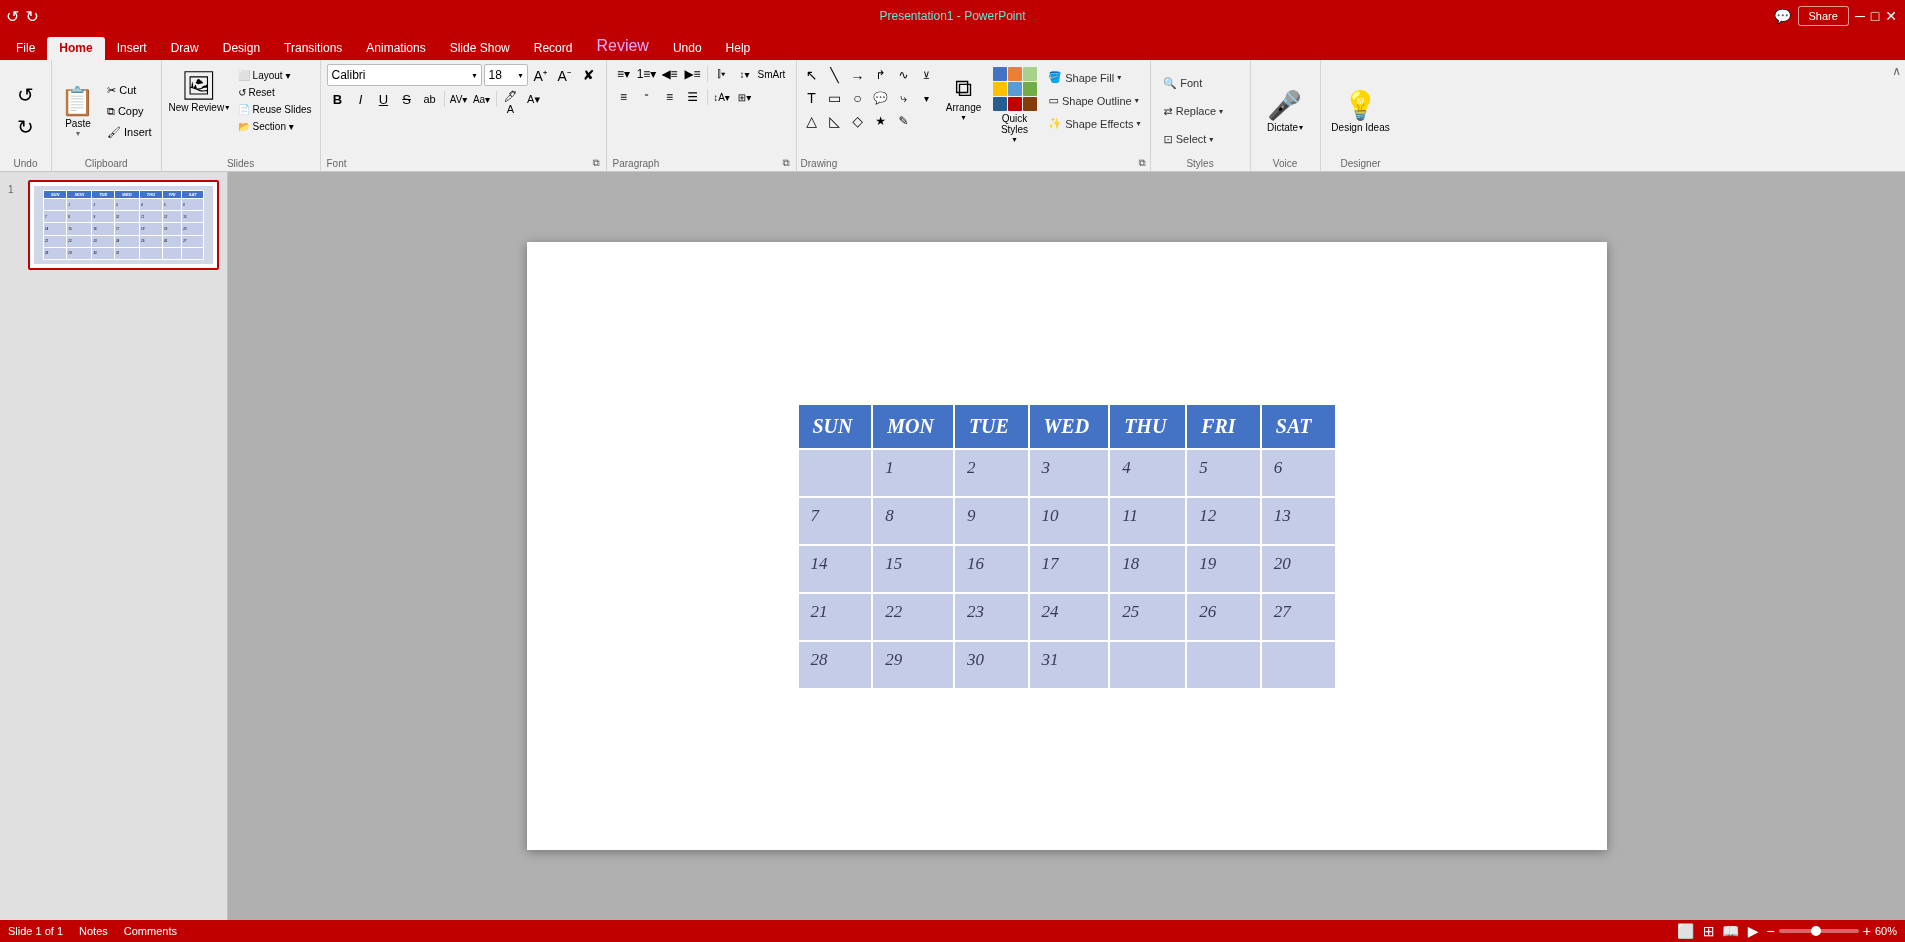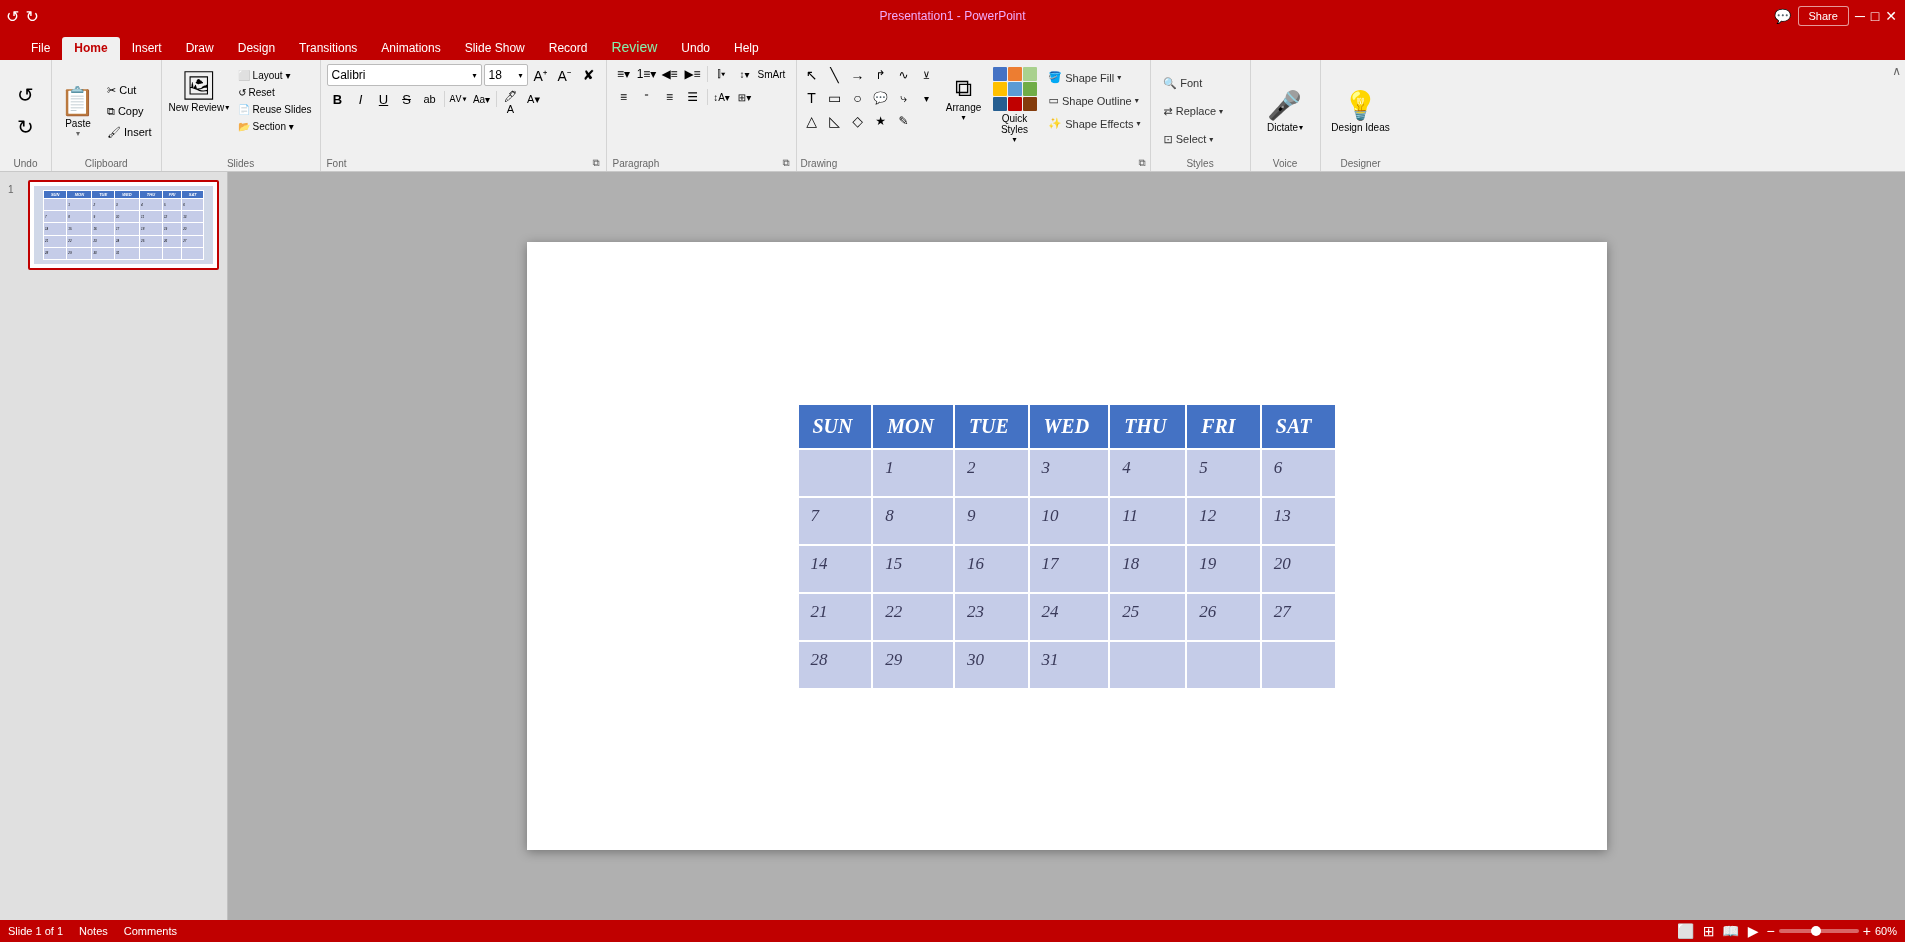--- a/index.html
+++ b/index.html
@@ -7,41 +7,41 @@
   </style>
 </head>
 <body>
 
 <div style="height:32px; background:#c00000; display:flex; align-items:center; justify-content:flex-end; padding:0 8px; position:relative;">
   <div style="position:absolute; left:4px; top:50%; transform:translateY(-50%); display:flex; gap:2px;">
 
     <button style="background:transparent;border:none;color:white;font-size:16px;cursor:pointer;padding:2px;">↺</button>
     <button style="background:transparent;border:none;color:white;font-size:16px;cursor:pointer;padding:2px;">↻</button>
   </div>
-  <div style="position:absolute; left:50%; transform:translateX(-50%); color:#f0abfc; font-size:12px;">Presentation1 - PowerPoint</div>
+  <div style="position:absolute; left:50%; transform:translateX(-50%); color:#5eead4; font-size:12px;">Presentation1 - PowerPoint</div>
   <div style="display:flex;align-items:center;gap:6px;">
     <button style="background:transparent;border:none;color:white;font-size:14px;cursor:pointer;">💬</button>
     <button style="background:#c00000;border:1px solid rgba(255,255,255,0.6);color:white;font-size:11px;cursor:pointer;padding:3px 10px;border-radius:3px;">Share</button>
     <button style="background:transparent;border:none;color:white;font-size:14px;cursor:pointer;">─</button>
     <button style="background:transparent;border:none;color:white;font-size:14px;cursor:pointer;">□</button>
     <button style="background:transparent;border:none;color:white;font-size:14px;cursor:pointer;">✕</button>
   </div>
 </div>
 
-<div style="height:28px; background:#c00000; display:flex; align-items:flex-end; padding-left:19px;">
+<div style="height:28px; background:#c00000; display:flex; align-items:flex-end; padding-left:4px;">
   <div style="padding:4px 12px 5px;color:white;font-size:12px;cursor:pointer;">File</div>
   <div style="padding:4px 12px 5px;color:#c00000;font-size:12px;cursor:pointer;background:#f0f0f0;border-radius:3px 3px 0 0;font-weight:600;">Home</div>
   <div style="padding:4px 12px 5px;color:white;font-size:12px;cursor:pointer;">Insert</div>
   <div style="padding:4px 12px 5px;color:white;font-size:12px;cursor:pointer;">Draw</div>
   <div style="padding:4px 12px 5px;color:white;font-size:12px;cursor:pointer;">Design</div>
   <div style="padding:4px 12px 5px;color:white;font-size:12px;cursor:pointer;">Transitions</div>
   <div style="padding:4px 12px 5px;color:white;font-size:12px;cursor:pointer;">Animations</div>
   <div style="padding:4px 12px 5px;color:white;font-size:12px;cursor:pointer;">Slide Show</div>
   <div style="padding:4px 12px 5px;color:white;font-size:12px;cursor:pointer;">Record</div>
-  <div style="padding:4px 12px 5px;color:#86efac;font-size:14px;cursor:pointer;">Review</div>
+  <div style="padding:4px 12px 5px;color:#f0abfc;font-size:16px;cursor:pointer;">Review</div>
   <div style="padding:4px 12px 5px;color:white;font-size:12px;cursor:pointer;">Undo</div>
   <div style="padding:4px 12px 5px;color:white;font-size:12px;cursor:pointer;">Help</div>
 </div>
 
 <div style="height:112px; background:#f0f0f0; border-bottom:1px solid #c8c8c8; display:flex; align-items:stretch; position:relative; overflow:hidden;">
 
   <div style="display:flex;flex-direction:column;padding:4px 4px 2px;border-right:1px solid #d4d4d4;min-width:52px;justify-content:space-between;">
     <div style="display:flex;flex-direction:column;gap:2px;align-items:center;flex:1;justify-content:center;">
       <button style="background:transparent;border:1px solid transparent;cursor:pointer;font-size:20px;padding:2px 6px;border-radius:2px;" title="Undo">↺</button>
       <button style="background:transparent;border:1px solid transparent;cursor:pointer;font-size:20px;padding:2px 6px;border-radius:2px;" title="Redo">↻</button>
@@ -113,21 +113,21 @@
         <button style="background:transparent;border:1px solid transparent;cursor:pointer;font-size:14px;width:22px;height:22px;border-radius:2px;" title="Clear Formatting">✘</button>
       </div>
 
       <div style="display:flex;align-items:center;gap:1px;">
         <button style="background:transparent;border:1px solid transparent;cursor:pointer;font-size:13px;width:22px;height:20px;border-radius:2px;font-weight:bold;">B</button>
         <button style="background:transparent;border:1px solid transparent;cursor:pointer;font-size:13px;width:22px;height:20px;border-radius:2px;font-style:italic;">I</button>
         <button style="background:transparent;border:1px solid transparent;cursor:pointer;font-size:13px;width:22px;height:20px;border-radius:2px;text-decoration:underline;">U</button>
         <button style="background:transparent;border:1px solid transparent;cursor:pointer;font-size:13px;width:22px;height:20px;border-radius:2px;text-decoration:line-through;">S</button>
         <button style="background:transparent;border:1px solid transparent;cursor:pointer;font-size:11px;width:22px;height:20px;border-radius:2px;">ab</button>
         <div style="width:1px;height:16px;background:#d4d4d4;margin:0 2px;"></div>
-        <button style="background:transparent;border:1px solid transparent;cursor:pointer;font-size:10px;width:22px;height:20px;border-radius:2px;font-family:Liberation Mono, monospace;">AV▾</button>
+        <button style="background:transparent;border:1px solid transparent;cursor:pointer;font-size:10px;width:22px;height:20px;border-radius:2px;">AV▾</button>
         <button style="background:transparent;border:1px solid transparent;cursor:pointer;font-size:10px;width:22px;height:20px;border-radius:2px;">Aa▾</button>
         <div style="width:1px;height:16px;background:#d4d4d4;margin:0 2px;"></div>
         <button style="background:transparent;border:1px solid transparent;cursor:pointer;font-size:11px;width:22px;height:20px;border-radius:2px;">🖊A</button>
         <button style="background:transparent;border:1px solid transparent;cursor:pointer;font-size:11px;width:22px;height:20px;border-radius:2px;">A▾</button>
       </div>
     </div>
     <div style="font-size:10px;color:#666;text-align:center;display:flex;align-items:center;justify-content:space-between;">
       <span>Font</span>
       <button style="background:transparent;border:none;cursor:pointer;font-size:10px;color:#555;">⧉</button>
     </div>

